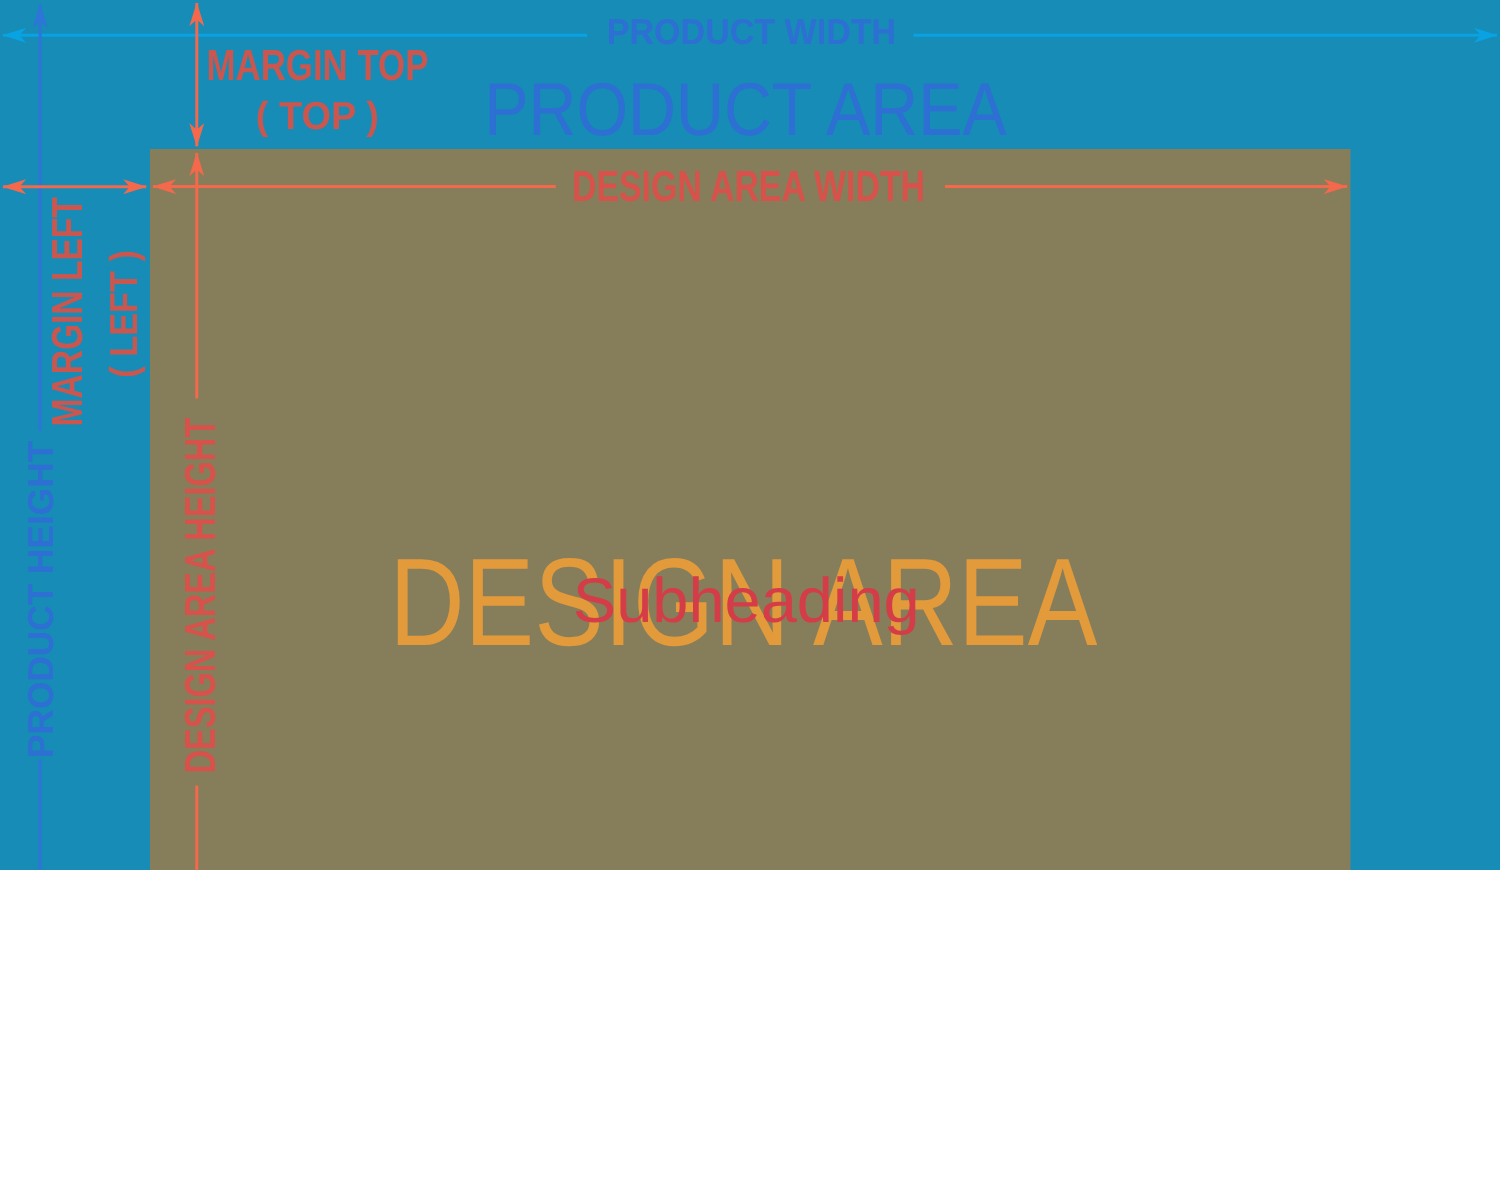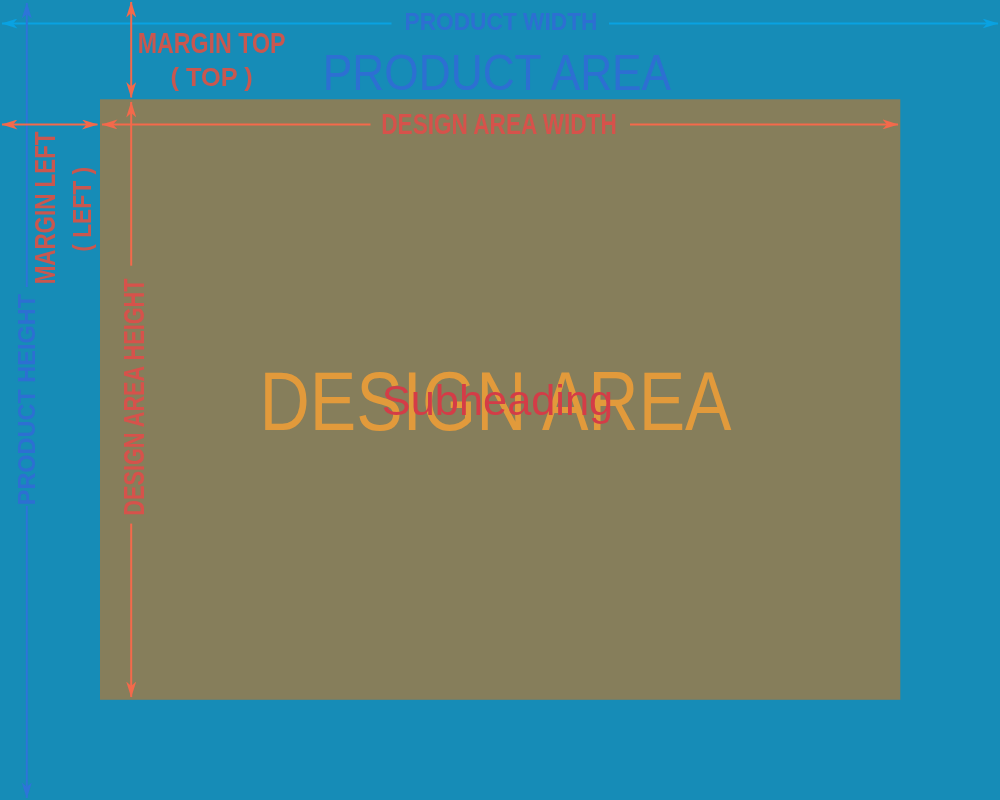--- a/index.html
+++ b/index.html
@@ -1,16 +1,16 @@
 <!DOCTYPE html>
 <html><head>
 <meta charset="utf-8">
 <style>
   html,body{margin:0;padding:0;}
-  #canvas{position:relative;width:1000px;height:800px;background:#168CB7;overflow:hidden;
+  #canvas{position:relative;width:1000px;height:580px;background:#168CB7;overflow:hidden;
           font-family:"Liberation Sans",sans-serif;}
   svg{position:absolute;left:0;top:0;}
   text{font-family:"Liberation Sans",sans-serif;}
 </style>
 </head>
 <body>
 
 <div id="canvas">
 <svg width="1000" height="800" viewBox="0 0 1000 800">
   <defs>

